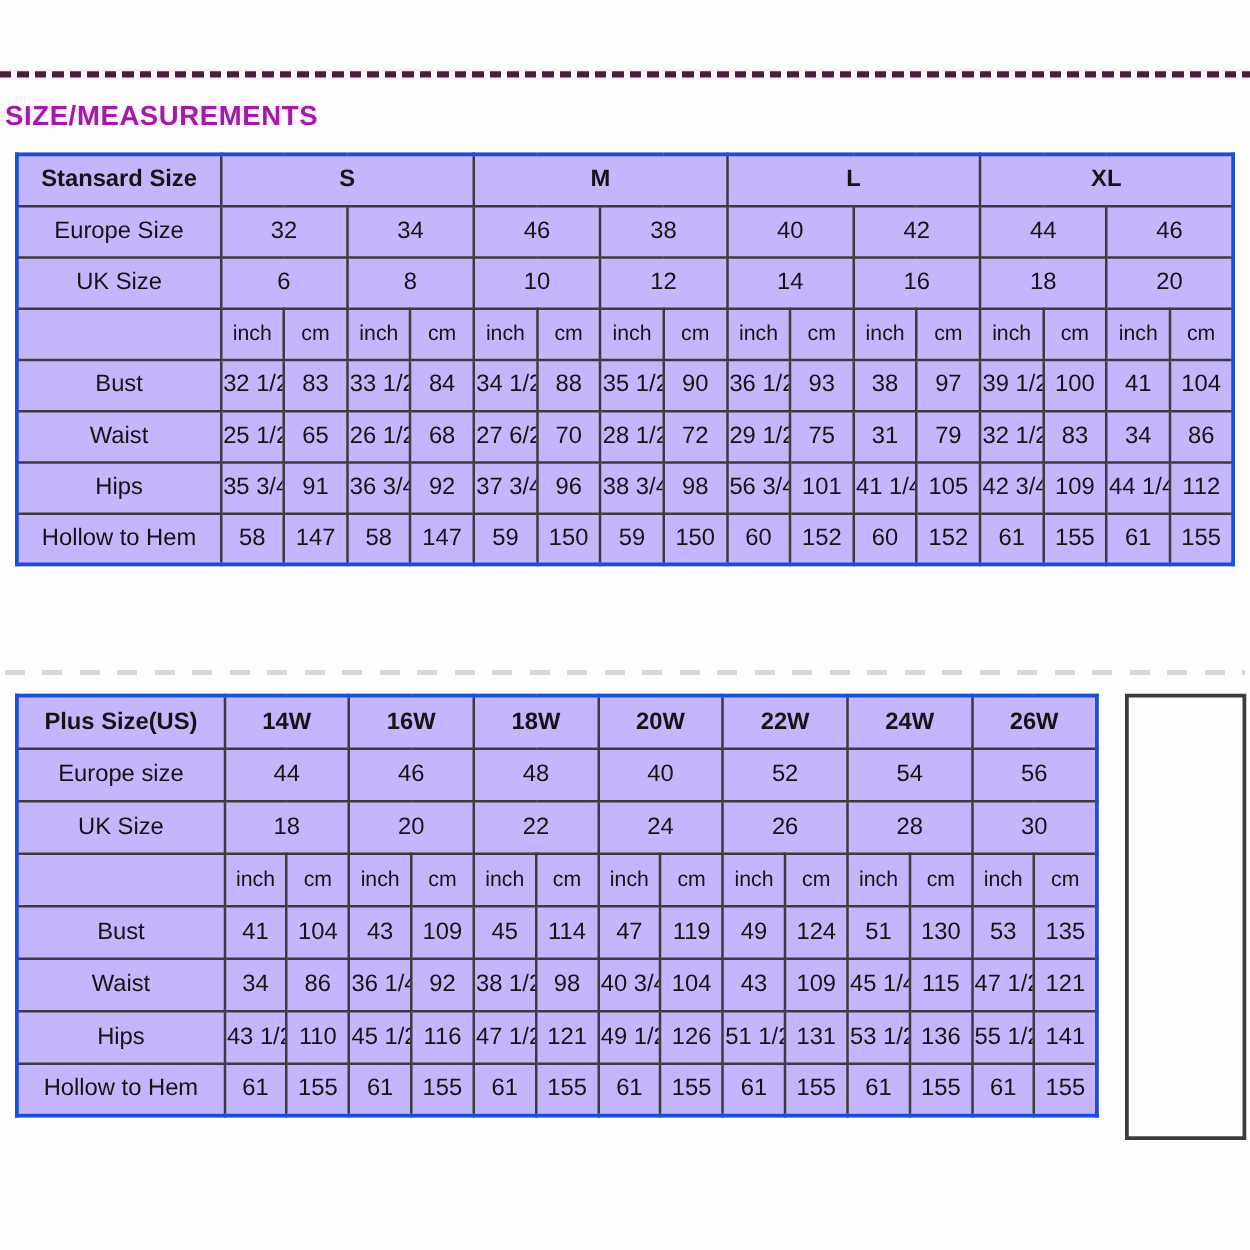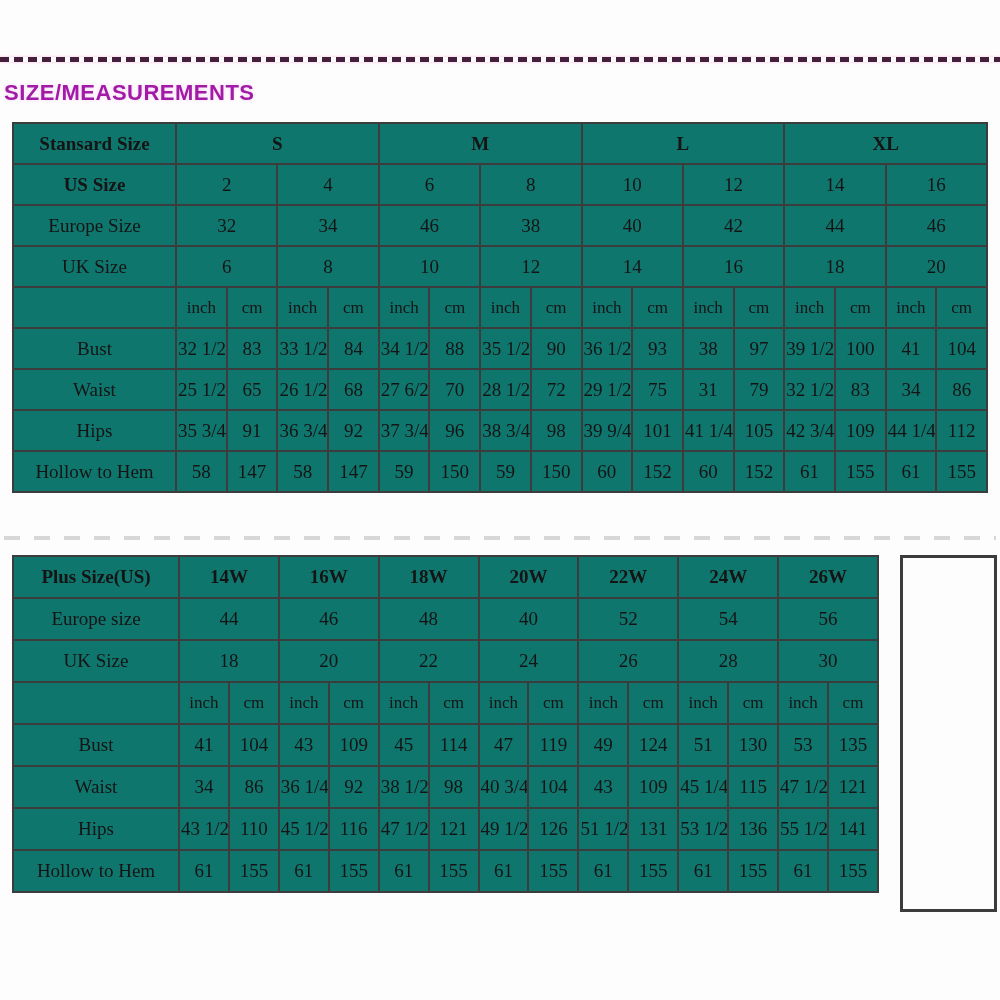--- a/index.html
+++ b/index.html
@@ -16,21 +16,21 @@
   .page-title{
     position:absolute;top:80px;left:4px;margin:0;
     font-size:22px;font-weight:bold;letter-spacing:.5px;
     color:#a21ba6;text-shadow:0 0 4px rgba(240,160,240,.4);
   }
   .tbl-wrap{position:absolute;left:12px;}
   .wrap1{top:122px;}
   .wrap2{top:555px;}
   table{
     border-collapse:collapse;table-layout:fixed;
-    border:1px solid #1d4ed8;background:#0f766e;font-family:Liberation Serif, serif;
+    border:3px solid #1d4ed8;background:#c4b5fd;
   }
   .t1{width:976px;}
   .t2{width:867px;}
   td,th{
     border:2px solid #3c3c3c;text-align:center;vertical-align:middle;
     font-size:19px;padding:0 1px;white-space:nowrap;overflow:hidden;
   }
   .t1 tr{height:41px;}
   .t2 tr{height:42px;}
   th{font-weight:bold;}
@@ -74,31 +74,20 @@
         <col>
         <col>
       </colgroup>
     <tbody>
         <tr>
           <th>Stansard Size</th>
           <td colspan="4" class="bold">S</td>
           <td colspan="4" class="bold">M</td>
           <td colspan="4" class="bold">L</td>
           <td colspan="4" class="bold">XL</td>
-        </tr>
-        <tr>
-          <td class="bold">US Size</td>
-          <td colspan="2">2</td>
-          <td colspan="2">4</td>
-          <td colspan="2">6</td>
-          <td colspan="2">8</td>
-          <td colspan="2">10</td>
-          <td colspan="2">12</td>
-          <td colspan="2">14</td>
-          <td colspan="2">16</td>
         </tr>
         <tr>
           <td>Europe Size</td>
           <td colspan="2">32</td>
           <td colspan="2">34</td>
           <td colspan="2">46</td>
           <td colspan="2">38</td>
           <td colspan="2">40</td>
           <td colspan="2">42</td>
           <td colspan="2">44</td>
@@ -175,21 +164,21 @@
         <tr>
           <td>Hips</td>
           <td>35 3/4</td>
           <td>91</td>
           <td>36 3/4</td>
           <td>92</td>
           <td>37 3/4</td>
           <td>96</td>
           <td>38 3/4</td>
           <td>98</td>
-          <td>39 9/4</td>
+          <td>56 3/4</td>
           <td>101</td>
           <td>41 1/4</td>
           <td>105</td>
           <td>42 3/4</td>
           <td>109</td>
           <td>44 1/4</td>
           <td>112</td>
         </tr>
         <tr>
           <td>Hollow to Hem</td>

